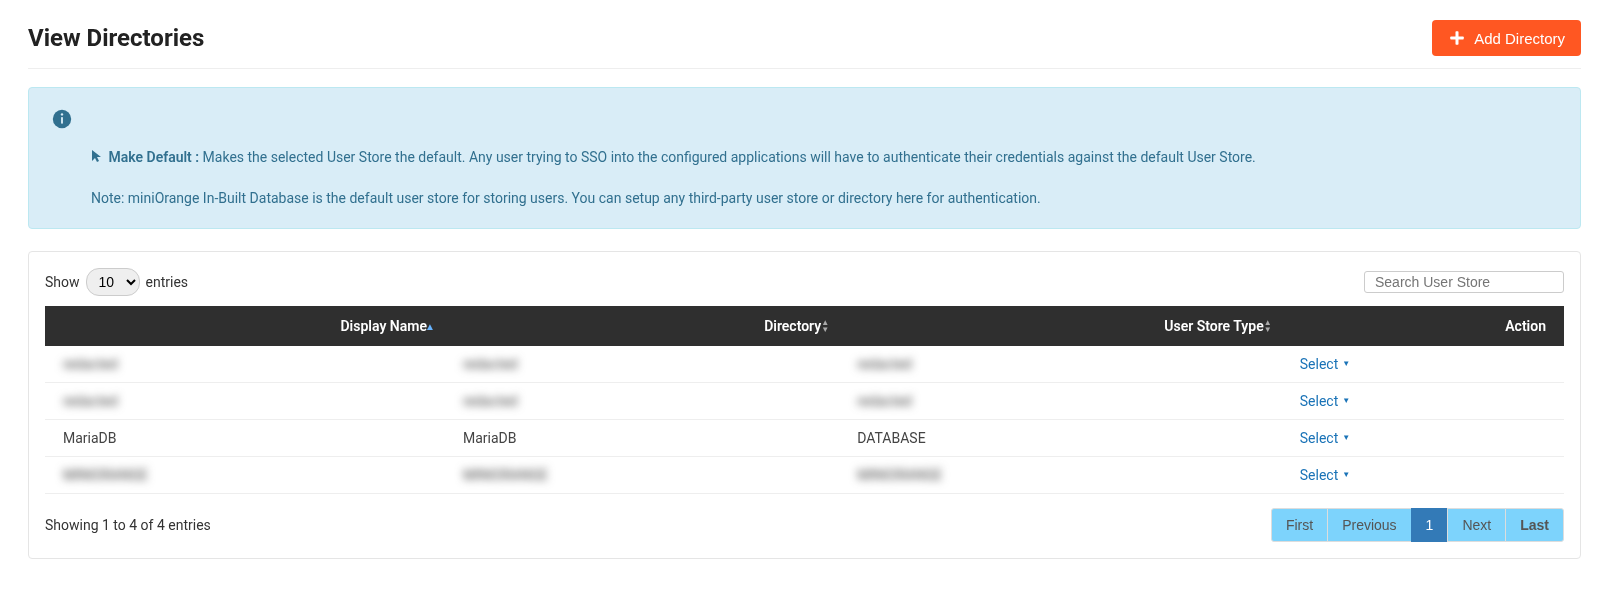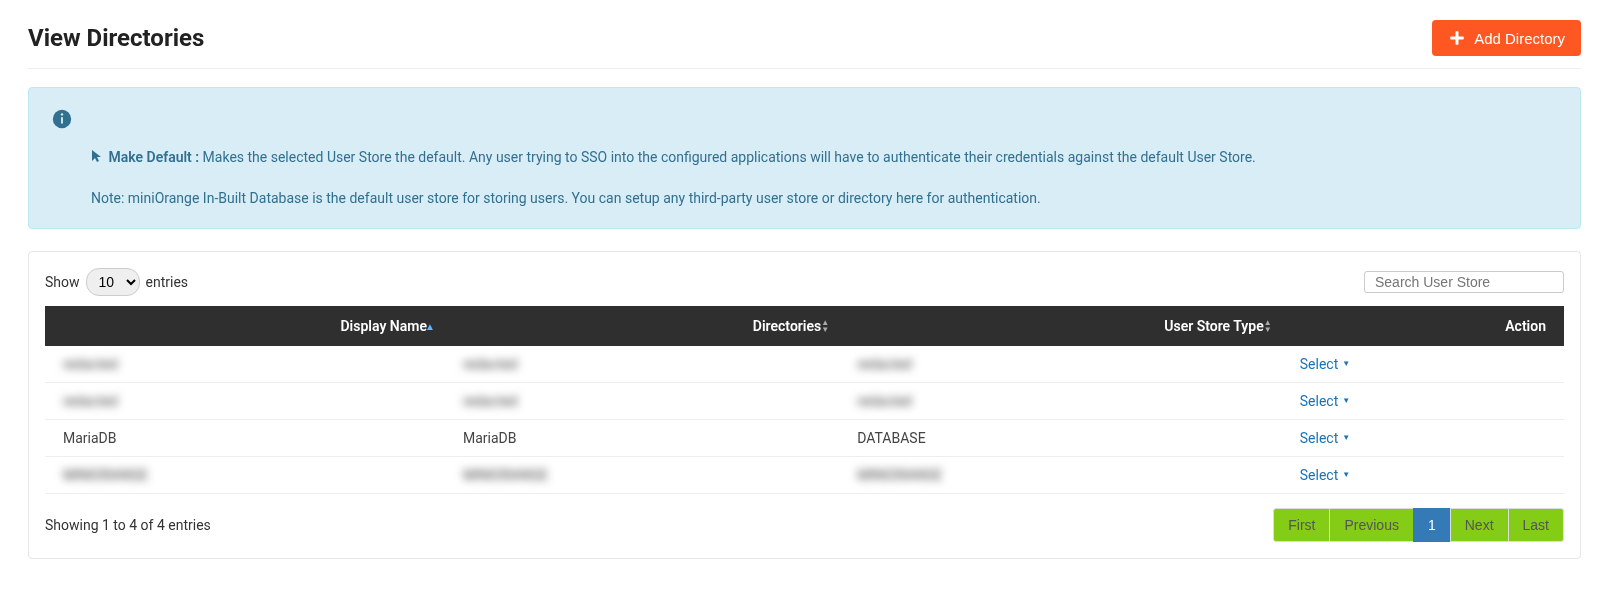--- a/index.html
+++ b/index.html
@@ -148,29 +148,29 @@
   display: flex;
   justify-content: space-between;
   align-items: center;
   margin-top: 14px;
 }
 .pagination {
   display: flex;
 }
 .pagination .page-btn {
   border: 1px solid #ddd;
-  background: #84cc16;
+  background: #7dd3fc;
   padding: 8px 14px;
   color: #555;
   cursor: pointer;
   margin-left: -1px;
   font-size: 14px;
 }
 .pagination .page-btn:first-child { border-radius: 3px 0 0 3px; }
-.pagination .page-btn:last-child { border-radius: 0 3px 3px 0; }
+.pagination .page-btn:last-child { border-radius: 0 3px 3px 0; font-weight: bold; }
 .pagination .page-btn.active {
   background: #337ab7;
   color: #fff;
   border-color: #337ab7;
 }
 </style>
 </head>
 <body>
 
 <div class="container">
@@ -222,21 +222,21 @@
     </div>
 
     <table class="data-table">
       <thead>
         <tr>
           <th>
             <span>Display Name</span>
             <span class="sort-indicator sort-asc-only">▲</span>
           </th>
           <th>
-            <span>Directories</span>
+            <span>Directory</span>
             <span class="sort-indicator sort-both">
                 <span>▲</span>
                 <span>▼</span>
               </span>
           </th>
           <th>
             <span>User Store Type</span>
             <span class="sort-indicator sort-both">
                 <span>▲</span>
                 <span>▼</span>

